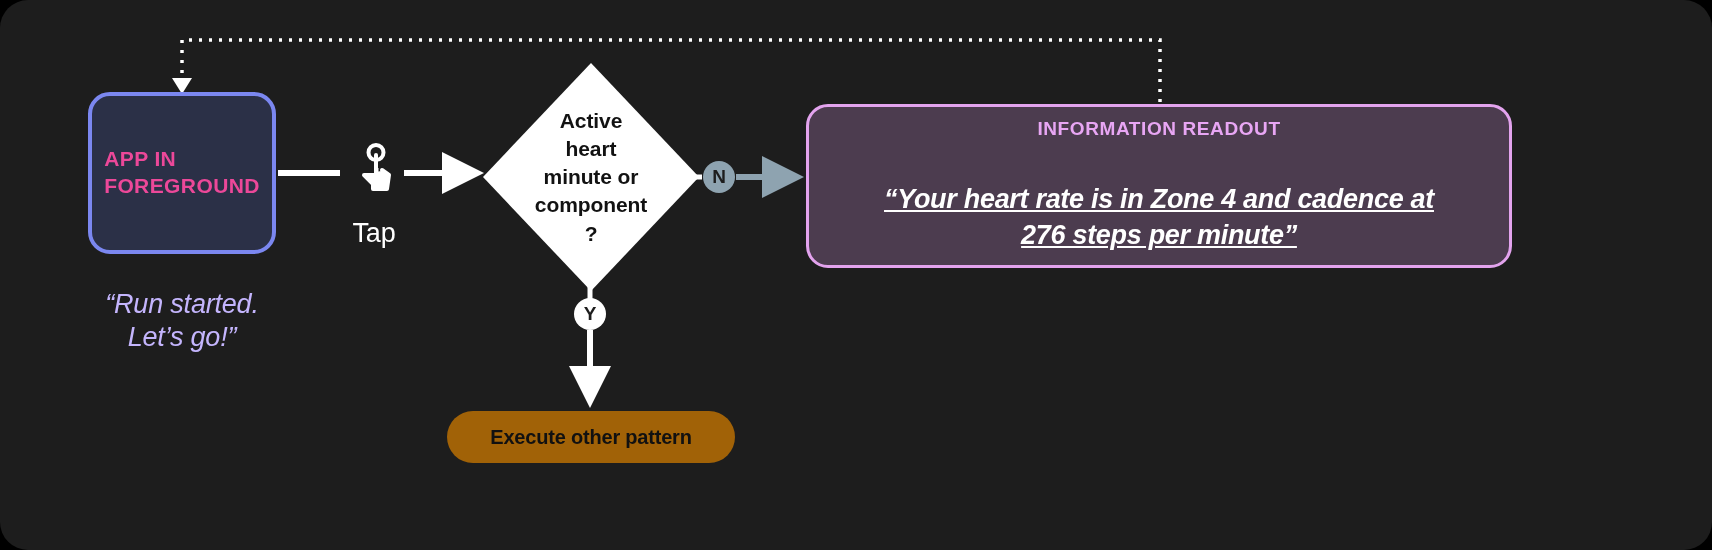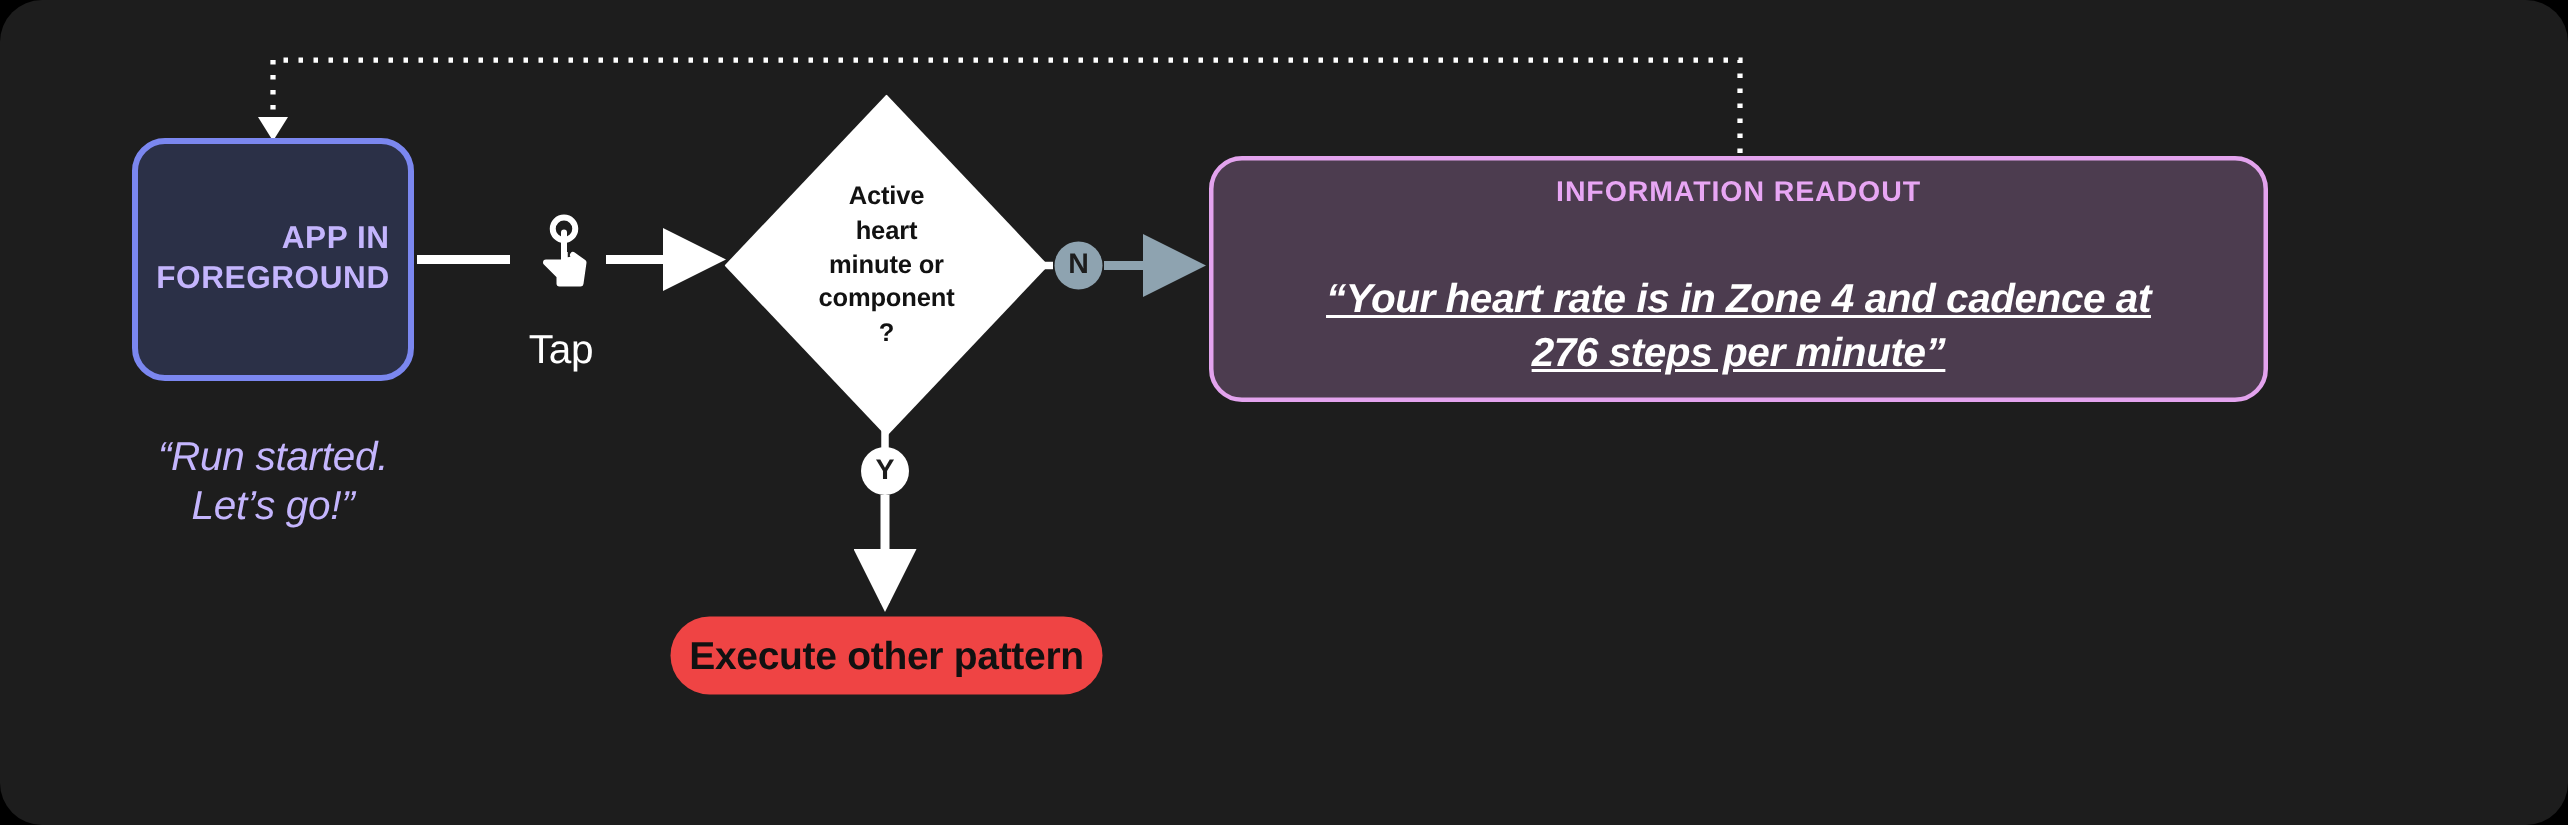--- a/index.html
+++ b/index.html
@@ -28,26 +28,26 @@
     height: 162px;
     box-sizing: border-box;
     background: #2b3047;
     border: 4px solid #7b87f0;
     border-radius: 22px;
     display: flex;
     align-items: center;
     justify-content: center;
   }
   #app-node .label {
-    color: #c4b5fd;
+    color: #ec4899;
     font-size: 21px;
     font-weight: bold;
     letter-spacing: 0.4px;
     line-height: 1.28;
-    text-align: right;
+    text-align: left;
   }
 
   #app-caption {
     position: absolute;
     left: 60px;
     top: 288px;
     width: 244px;
     text-align: center;
     color: #c4b5fd;
     font-size: 27px;
@@ -88,21 +88,21 @@
     clip-path: polygon(50% 0%, 100% 50%, 50% 100%, 0% 50%);
   }
   #diamond-text {
     position: absolute;
     left: 50%;
     top: 50%;
     transform: translate(-50%, -50%);
     width: 150px;
     text-align: center;
     color: #121212;
-    font-size: 17px;
+    font-size: 21px;
     font-weight: bold;
     line-height: 1.34;
     letter-spacing: -0.1px;
   }
 
   
   .badge {
     position: absolute;
     width: 32px;
     height: 32px;
@@ -162,27 +162,27 @@
     text-decoration: underline;
   }
 
   
   #execute-pill {
     position: absolute;
     left: 447px;
     top: 411px;
     width: 288px;
     height: 52px;
-    background: #ef4444;
+    background: #a16207;
     border-radius: 26px;
     display: flex;
     align-items: center;
     justify-content: center;
     color: #111111;
-    font-size: 26px;
+    font-size: 20px;
     font-weight: bold;
     letter-spacing: -0.2px;
   }
 
   
   #connectors {
     position: absolute;
     left: 0;
     top: 0;
     width: 1712px;

